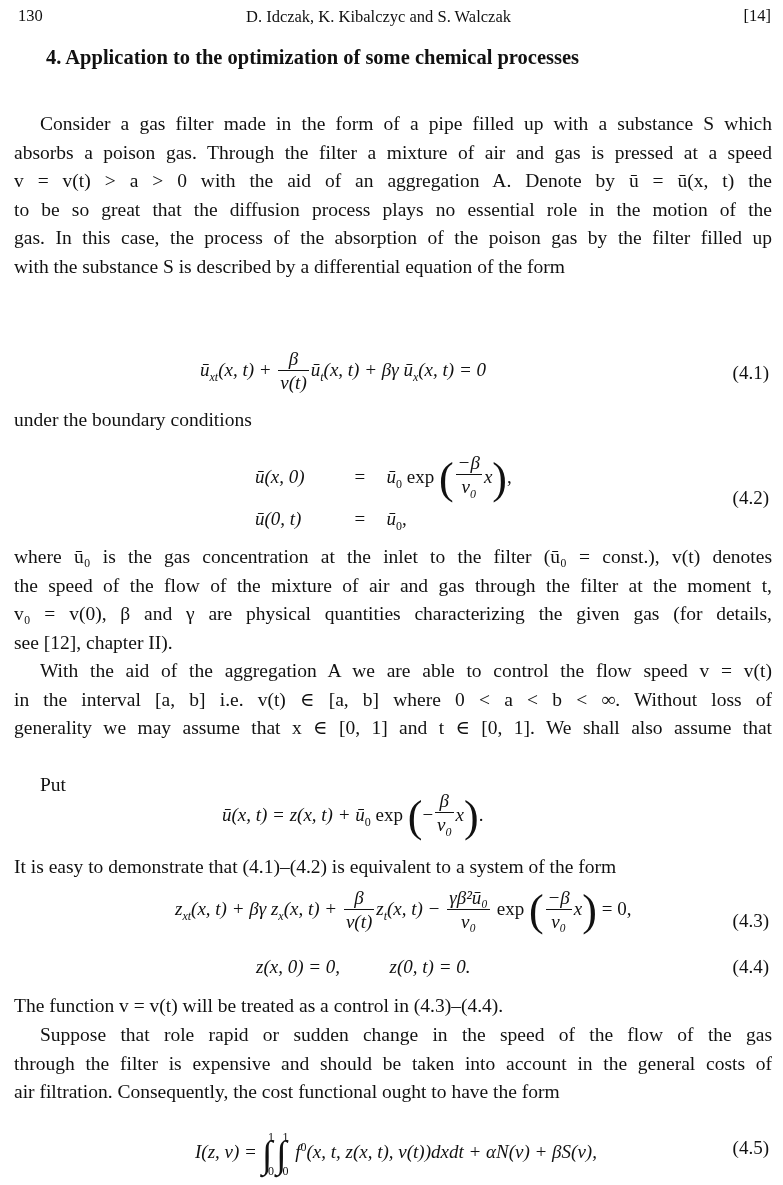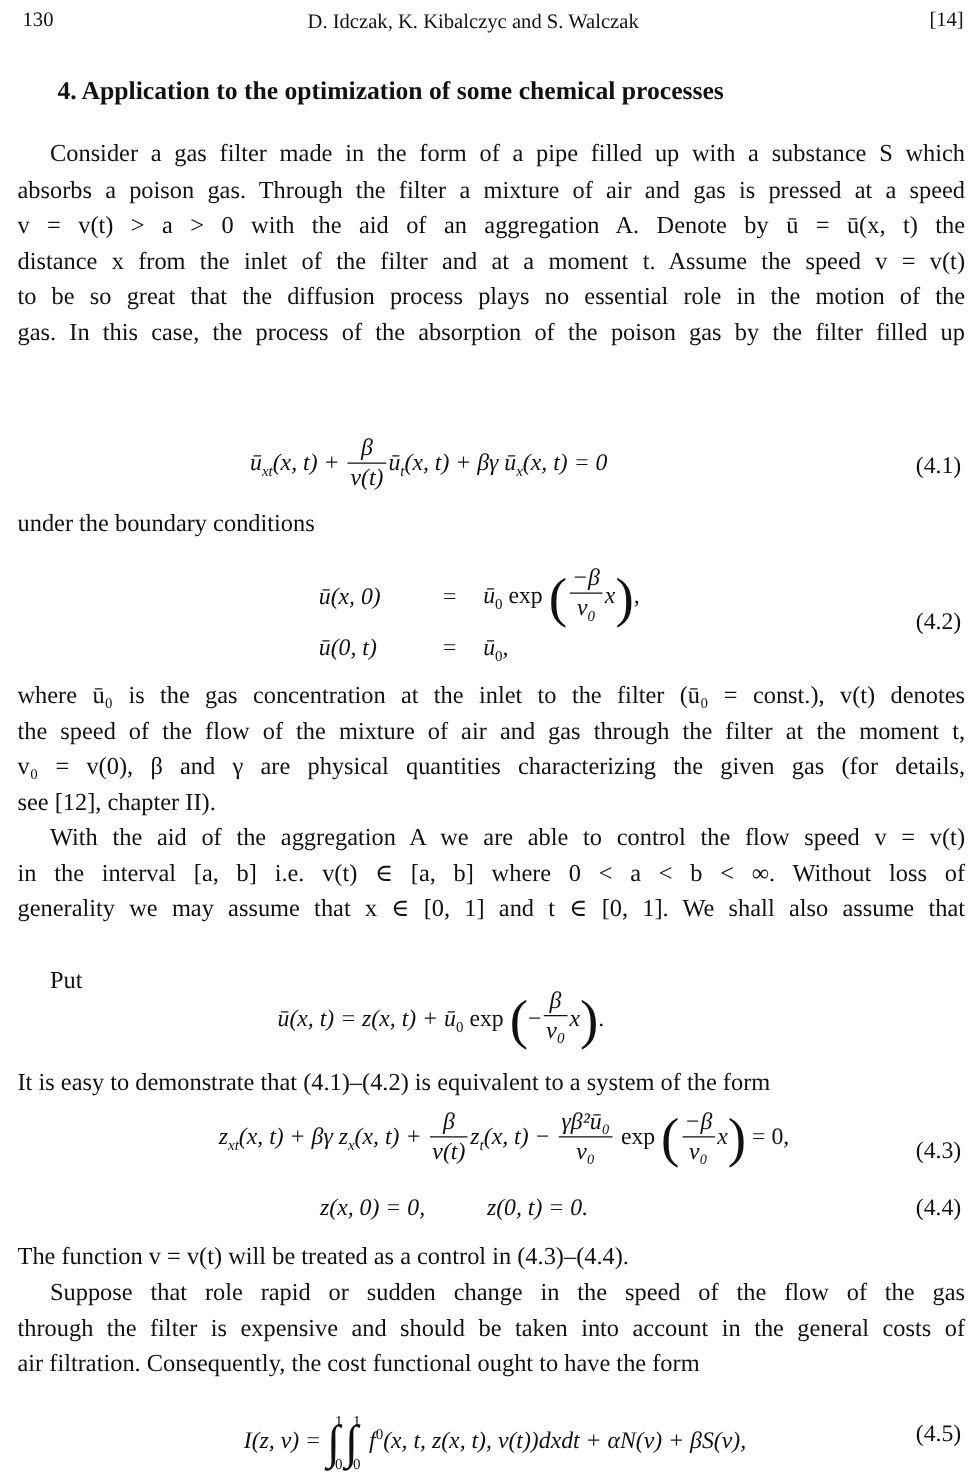--- a/index.html
+++ b/index.html
@@ -8,21 +8,21 @@
     font-family: "Liberation Serif", "DejaVu Serif", serif;
     color: #111111;
   }
   .abs { position: absolute; }
   .runhead { top: 6px; font-size: 16.5px; }
   .rh-page { left: 18px; }
   .rh-authors { left: 0; width: 757px; text-align: center; top: 7px; }
   .rh-ref { right: 12px; }
   .section-title {
     top: 46px; left: 0; width: 625px; text-align: center;
-    font-weight: bold; font-size: 20.5px; margin-top: 16px;
+    font-weight: bold; font-size: 20.5px;
   }
   .para {
     position: absolute; left: 14px; width: 758px;
     font-size: 19.5px; line-height: 28.6px; text-align: justify;
   }
   .para .line { display: block; white-space: nowrap; text-align-last: justify; }
   .para .line.last { text-align-last: left; }
   .indent { padding-left: 26px; }
   i, .m { font-style: italic; }
   .eq { position: absolute; font-size: 19px; white-space: nowrap; }
@@ -43,23 +43,23 @@
 <div class="abs runhead rh-page">130</div>
 <div class="abs runhead rh-authors">D. Idczak, K. Kibalczyc and S. Walczak</div>
 <div class="abs runhead rh-ref">[14]</div>
 
 <div class="abs section-title">4.  Application to the optimization of some chemical processes</div>
 
 <div class="para" style="top:110px;">
   <span class="line indent">Consider a gas filter made in the form of a pipe filled up with a substance S which</span>
   <span class="line">absorbs a poison gas. Through the filter a mixture of air and gas is pressed at a speed</span>
   <span class="line">v = v(t) &gt; a &gt; 0 with the aid of an aggregation A.  Denote by ū = ū(x, t) the</span>
-  <span class="line">distance x from the inlet of the filter and at a moment t.  Assume the speed v = v(t)</span>
   <span class="line">to be so great that the diffusion process plays no essential role in the motion of the</span>
   <span class="line">gas. In this case, the process of the absorption of the poison gas by the filter filled up</span>
+  <span class="line last">with the substance S is described by a differential equation of the form</span>
 </div>
 
 <div class="eq" style="top:348px; left:200px;">
   <span class="m">ū</span><sub class="m">xt</sub><span class="m">(x, t) +</span>
   <span class="frac"><span class="num m">β</span><span class="den m">v(t)</span></span><span class="m">ū</span><sub class="m">t</sub><span class="m">(x, t) + βγ</span>
   <span class="m">ū</span><sub class="m">x</sub><span class="m">(x, t) = 0</span>
 </div>
 <div class="eqnum" style="top:362px;">(4.1)</div>
 
 <div class="para" style="top:406px;">

